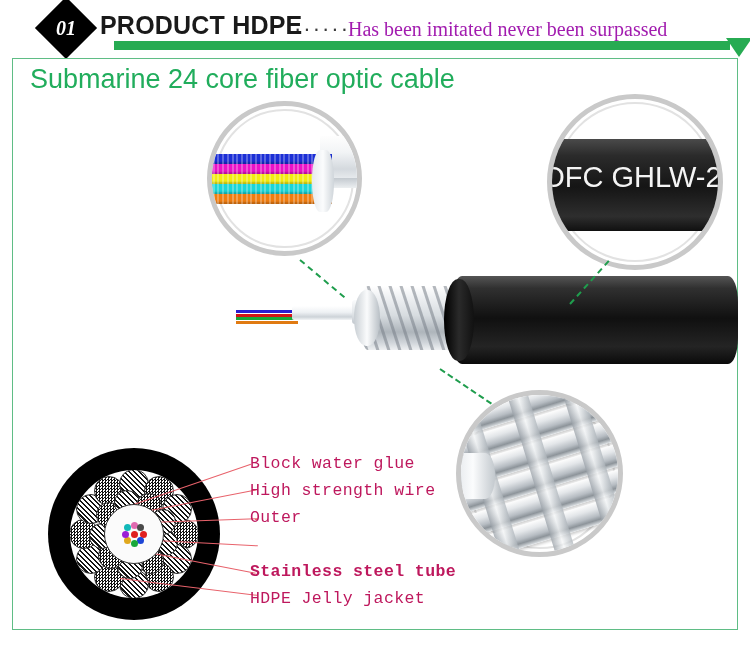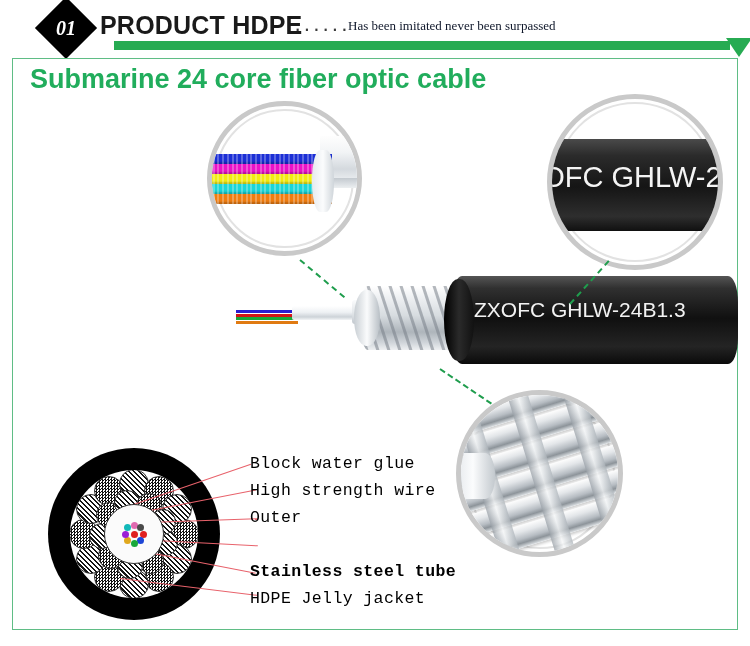--- a/index.html
+++ b/index.html
@@ -59,22 +59,22 @@
     position: absolute;
     left: 268px; top: 16px;
     font-size: 22px;
     color: #3a3a3a;
     letter-spacing: 2px;
     white-space: nowrap;
   }
   #header-tagline {
     position: absolute;
     left: 322px; top: 18px;
-    font-size: 13px;
-    color: #0f172a;
+    font-size: 20px;
+    color: #a21caf;
     font-family: "Liberation Serif", serif;
     white-space: nowrap;
   }
   #header-bar {
     position: absolute;
     left: 88px; top: 41px;
     width: 616px; height: 9px;
     background: #27ab52;
   }
   #header-bar-tip {
@@ -92,21 +92,21 @@
     left: 12px; top: 58px;
     width: 726px; height: 572px;
     border: 1px solid #5fbd85;
     box-sizing: border-box;
   }
 
   #product-title {
     position: absolute;
     left: 30px; top: 64px;
     font-size: 27px;
-    font-weight: bold;
+    font-weight: normal;
     color: #21ad5c;
     white-space: nowrap;
     font-family: "Liberation Sans", sans-serif;
   }
 
   
   .inset {
     position: absolute;
     border-radius: 50%;
     background: #ffffff;
@@ -339,21 +339,21 @@
   .leader {
     position: absolute;
     border-top: 1.3px solid #e8626b;
     transform-origin: left center;
   }
   .callout-label {
     position: absolute;
     left: 250px;
     font-family: "Liberation Mono", monospace;
     font-size: 16.5px;
-    color: #000000;
+    color: #be185d;
     white-space: nowrap;
     letter-spacing: 0.4px;
   }
 </style>
 </head>
 <body>
 
 <div id="page">
 
   <div id="header">
@@ -454,21 +454,20 @@
         <div class="armor-helix" style="left: 77px; top: -20px; width: 110px; transform: rotate(72deg);"></div>
         <div class="armor-helix" style="left: 88px; top: -20px; width: 110px; transform: rotate(72deg);"></div>
         <div class="armor-helix" style="left: 99px; top: -20px; width: 110px; transform: rotate(72deg);"></div>
         <div class="armor-helix" style="left: 110px; top: -20px; width: 110px; transform: rotate(72deg);"></div>
         <div class="armor-helix" style="left: 121px; top: -20px; width: 110px; transform: rotate(72deg);"></div>
       </div>
     <div id="cable-armor-ring"></div>
   </div>
   <div id="cable-jacket"></div>
   <div id="cable-jacket-face"></div>
-  <div id="cable-label">ZXOFC GHLW-24B1.3</div>
 
   <div class="connector" style="left:300px; top:259px; width:58px; transform:rotate(40deg);"></div>
   <div class="connector" style="left:570px; top:303px; width:58px; transform:rotate(-48deg);"></div>
   <div class="connector" style="left:440px; top:368px; width:62px; transform:rotate(34deg);"></div>
 
   <div id="xsec">
     <div id="xsec-jacket"></div>
     <div id="xsec-wires">
         <div class="wire dots" style="left: 99px; top: 49px; width: 30px; height: 30px;"></div>
         <div class="wire hatch" style="left: 92.3013px; top: 74px; width: 30px; height: 30px;"></div>

